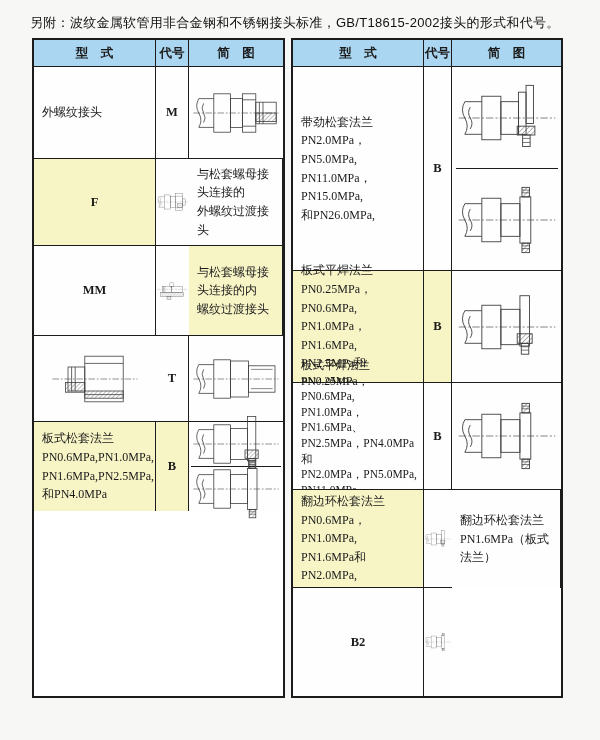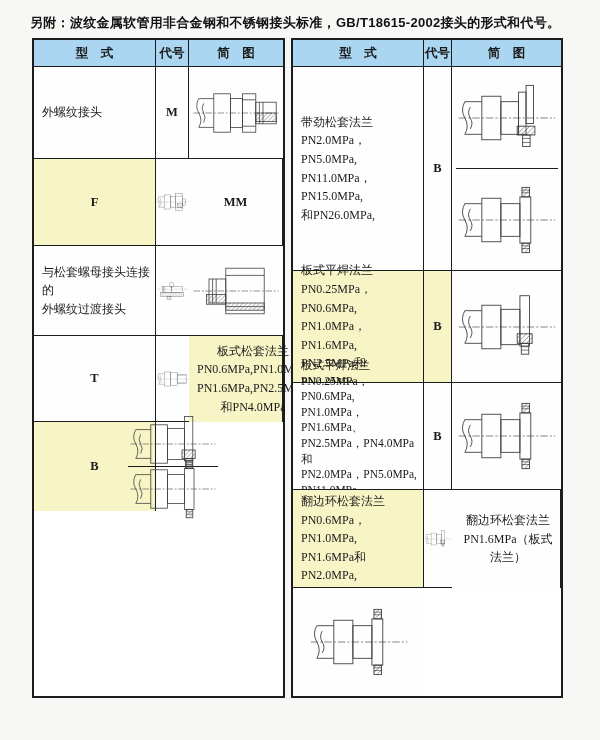--- a/index.html
+++ b/index.html
@@ -7,21 +7,21 @@
     width:600px;height:740px;
     background:#f7f7f5;
     font-family:"Liberation Serif","DejaVu Serif",serif;
     color:#1a1a1a;
     position:relative;
     overflow:hidden;
   }
   .page-title{
     position:absolute;left:30px;top:14px;width:560px;
     font-family:"Liberation Sans","DejaVu Sans",sans-serif;
-    font-weight:bold;font-size:13px;letter-spacing:.3px;color:#111;
+    font-weight:normal;font-size:13px;letter-spacing:.3px;color:#111;
   }
   .tables{
     position:absolute;left:32px;top:38px;
     display:flex;align-items:flex-start;
   }
   .tbl{
     display:grid;
     background:#fff;
     border:2px solid #1c1c1c;
   }
@@ -31,21 +31,21 @@
         grid-template-rows:27px 204px 112px 107px 98px 108px;}
   .gap{width:6px;}
   .c{
     border-right:1.5px solid #1c1c1c;
     border-bottom:1.5px solid #1c1c1c;
     min-width:0;min-height:0;
     background:#fefefe;
     box-sizing:border-box;
   }
   .c.last{border-right:none;}
-  .c.bot{border-bottom:none;text-align:center;}
+  .c.bot{border-bottom:none;}
   .hd{
     background:#abd6f1;
     display:flex;align-items:center;justify-content:center;
     font-weight:bold;font-size:12.5px;color:#1b1b1b;
   }
   .tcell{
     display:flex;align-items:center;
     padding:2px 4px 2px 8px;
     font-size:12px;line-height:1.55;
     white-space:pre-line;
@@ -207,29 +207,31 @@
         </svg>
     </div>
 
     <div class="c code hl">F</div>
     <div class="c diag last">
       <svg class="dsvg-l" viewBox="0 0 150 100">
           <use href="#sym-f"></use>
         </svg>
     </div>
 
-    <div class="c code">MM</div>
     <div class="c tcell">与松套螺母接头连接的
 外螺纹过渡接头</div>
+    <div class="c code">MM</div>
     <div class="c diag last">
       <svg class="dsvg-l" viewBox="0 0 150 100">
           <use href="#sym-mm"></use>
         </svg>
     </div>
 
+    <div class="c tcell hl">与松套螺母接头连接的内
+螺纹过渡接头</div>
     <div class="c diag last">
       <svg class="dsvg-l" viewBox="0 0 150 100">
           <use href="#sym-mf"></use>
         </svg>
     </div>
 
     <div class="c code">T</div>
     <div class="c diag last">
       <svg class="dsvg-l" viewBox="0 0 150 100">
           <use href="#sym-t"></use>
@@ -308,20 +310,21 @@
 PN0.6MPa，PN1.0MPa,
 PN1.6MPa和PN2.0MPa,</div>
     <div class="c diag last">
       <svg class="dsvg-r" viewBox="0 0 150 100">
           <use href="#sym-flg-plate"></use>
         </svg>
     </div>
 
     <div class="c tcell bot">翻边环松套法兰
 PN1.6MPa（板式法兰）</div>
+    <div class="c code bot">B2</div>
     <div class="c diag last bot">
       <svg class="dsvg-r" viewBox="0 0 150 100">
           <use href="#sym-flg-stud"></use>
         </svg>
     </div>
   </div>
 
 </div>
 
 </body></html>

